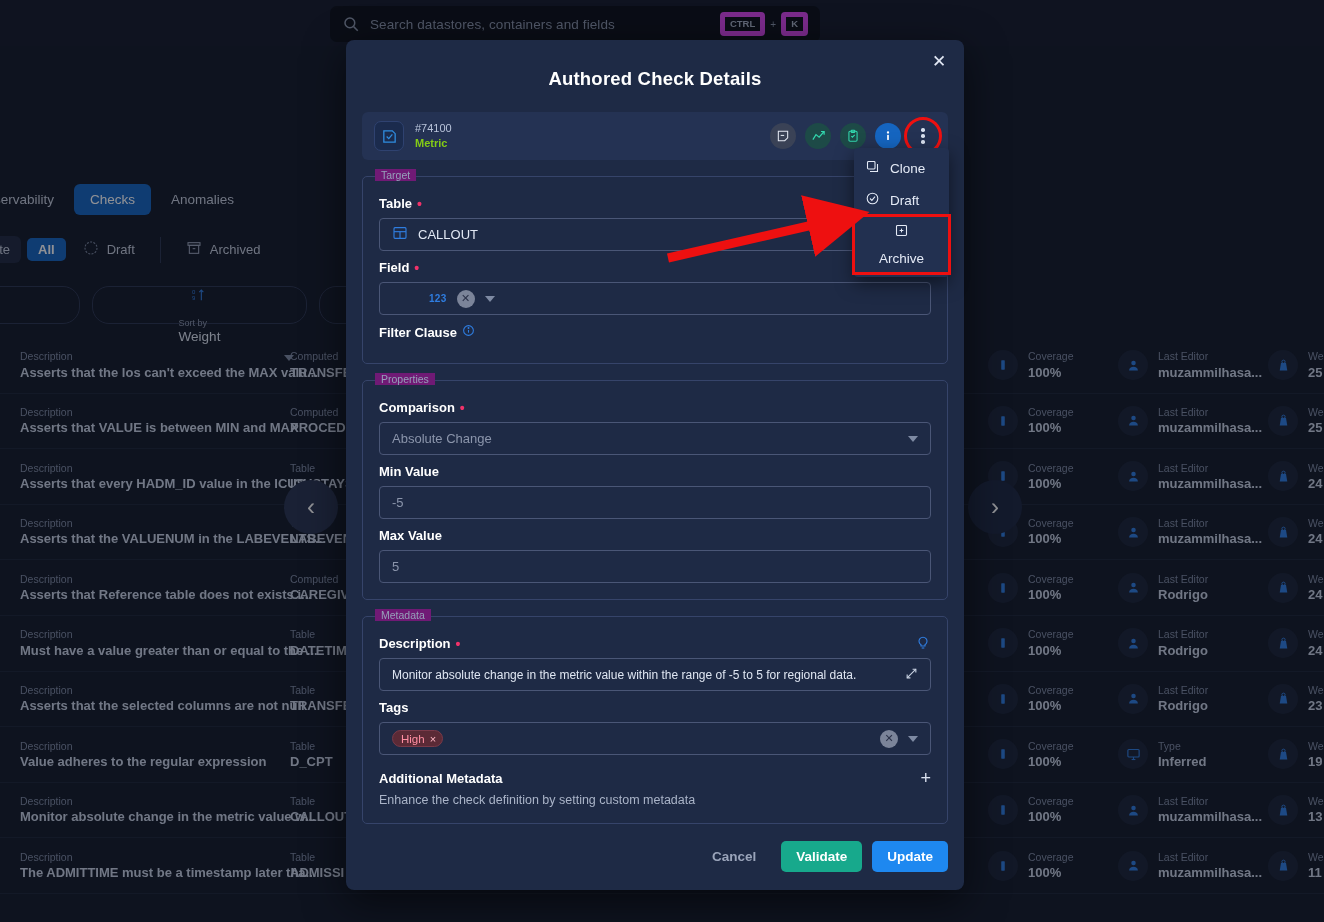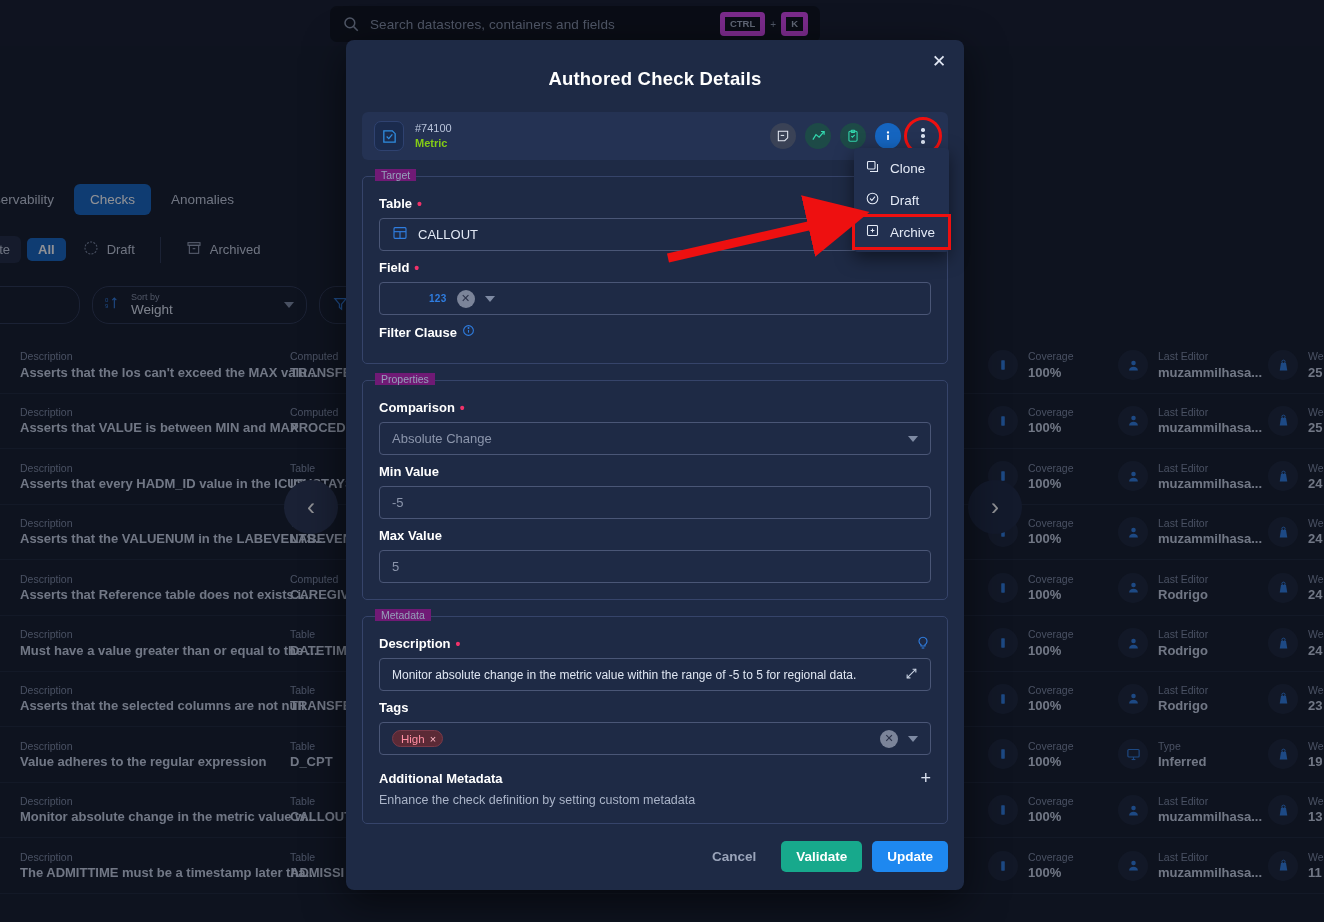--- a/index.html
+++ b/index.html
@@ -42,21 +42,21 @@
 
   .filterbar { position:absolute; left:-40px; top:188px; display:flex; align-items:center; gap:6px; }
   .fchip { display:flex; align-items:center; gap:8px; padding:6px 11px; border-radius:6px; font-size:13px; color:#c3cbdb; }
   .fchip.pill { background:#1f2940; }
   .fchip.allbtn { background:#1565c0; color:#fff; font-weight:bold; padding:4px 11px; border-radius:5px; }
   .fdiv { width:1px; height:26px; background:#2b3550; margin:0 8px; }
 
   .ctrlbar { position:absolute; left:-40px; top:240px; display:flex; align-items:center; gap:12px; }
   .ctrl-box {
     height:38px; border:1px solid #2b3550; border-radius:17px;
-    display:flex; align-items:center; padding:0 12px; gap:10px; color:#c9d2e2;
+    display:flex; align-items:center; padding:0 12px; gap:10px; color:#c9d2e2;flex-direction:column;
   }
   .ctrl-sortlabel { font-size:9px; color:#8b95ab; line-height:1.2; }
   .ctrl-sortval { font-size:13.5px; color:#dce3ef; line-height:1.2; }
   .caret { width:0;height:0;border-left:5px solid transparent;border-right:5px solid transparent;border-top:6px solid #7e8aa3; }
 
   
   .rows { position:absolute; left:0; top:292px; width:1324px; }
   .row {
     position:relative; height:55.6px; border-bottom:1px solid #1d2537;
     display:flex; align-items:center;
@@ -118,21 +118,21 @@
   .dot3 { display:flex; flex-direction:column; gap:2.5px; align-items:center; }
   .dot3 i { width:3.5px;height:3.5px;border-radius:50%;background:#d8e0ef; display:block; }
 
   
   .dropdown {
     position:absolute; left:508px; top:108px; width:95px;
     background:#223050; border-radius:4px; padding:4px 0;
     box-shadow:0 6px 18px rgba(0,0,0,.5); z-index:40;
   }
   .dd-item { display:flex; align-items:center; gap:10px; padding:7px 11px; font-size:13.5px; color:#e4eaf6; }
-  .dd-item.hl { outline:3px solid #ee1010; outline-offset:-1px; }
+  .dd-item.hl { outline:3px solid #ee1010; outline-offset:-1px;flex-direction:column; }
 
   
   .fs {
     margin:16px 16px 0 16px; border:1px solid #36446a; border-radius:5px;
     padding:10px 16px 16px 16px; position:relative;
   }
   .fs-legend {
     position:absolute; left:12px; top:-8px; background:#701a75; padding:0 6px;
     font-size:10.5px; color:#96a1ba;
   }

